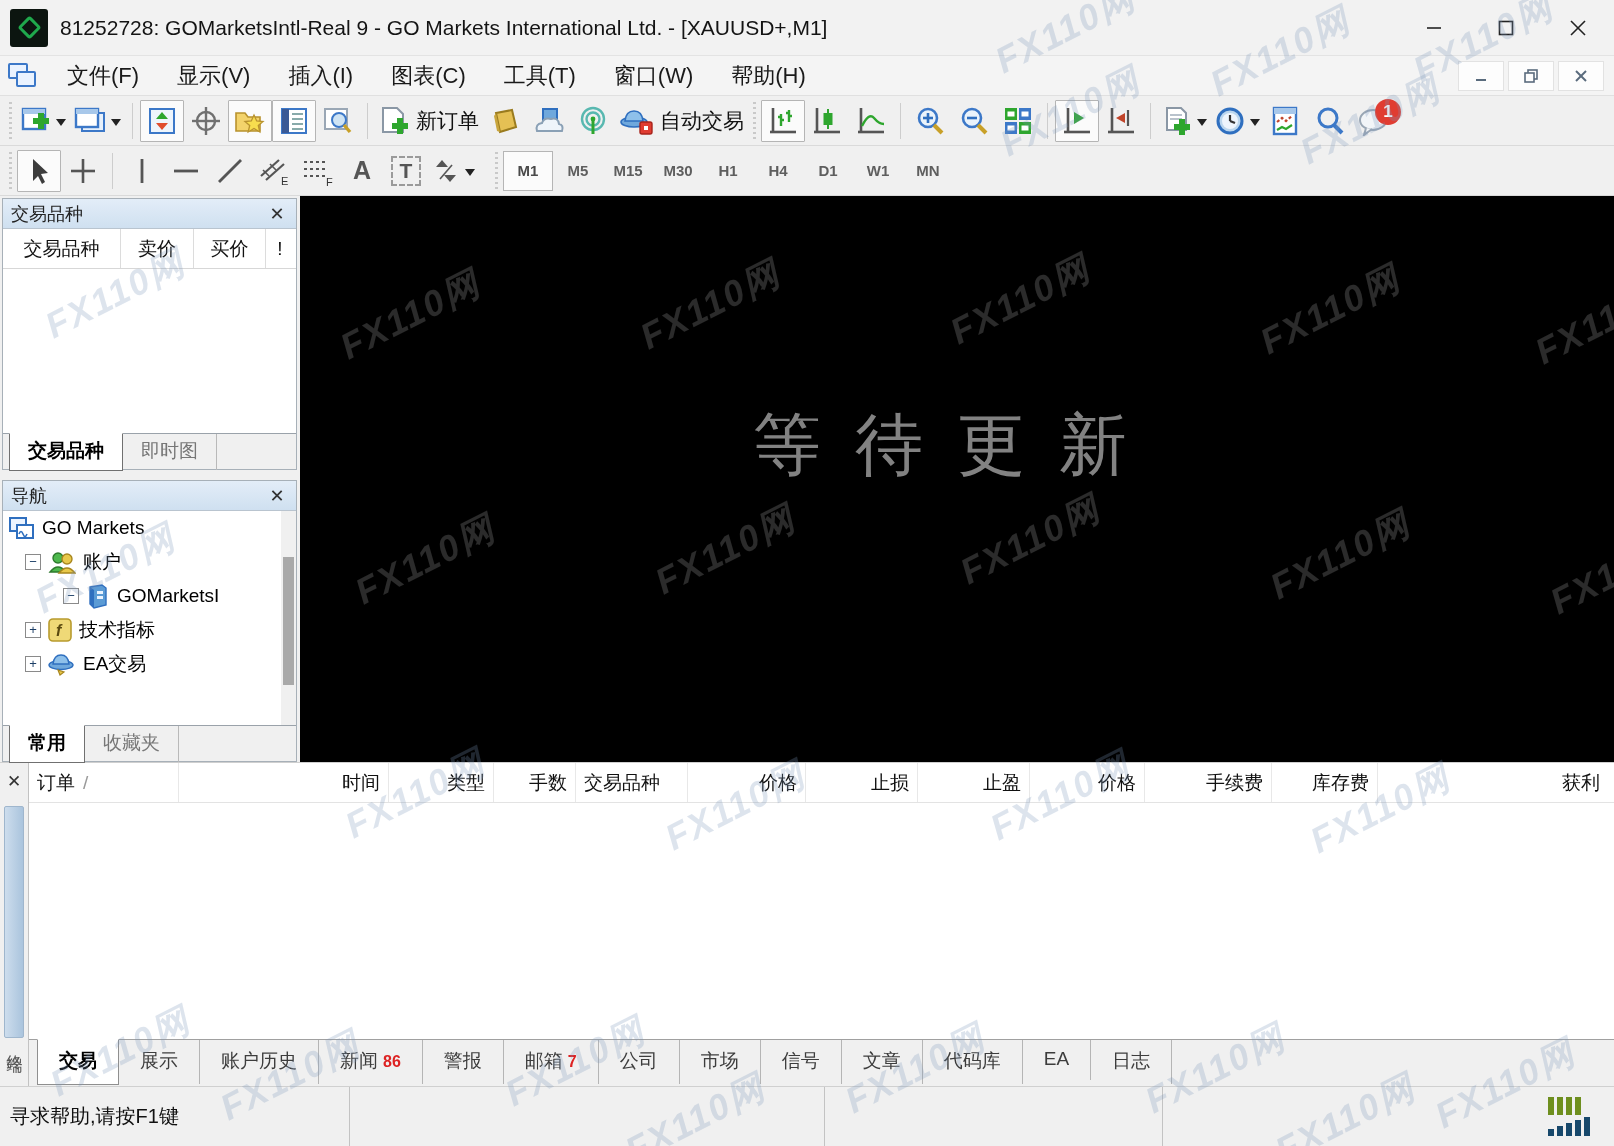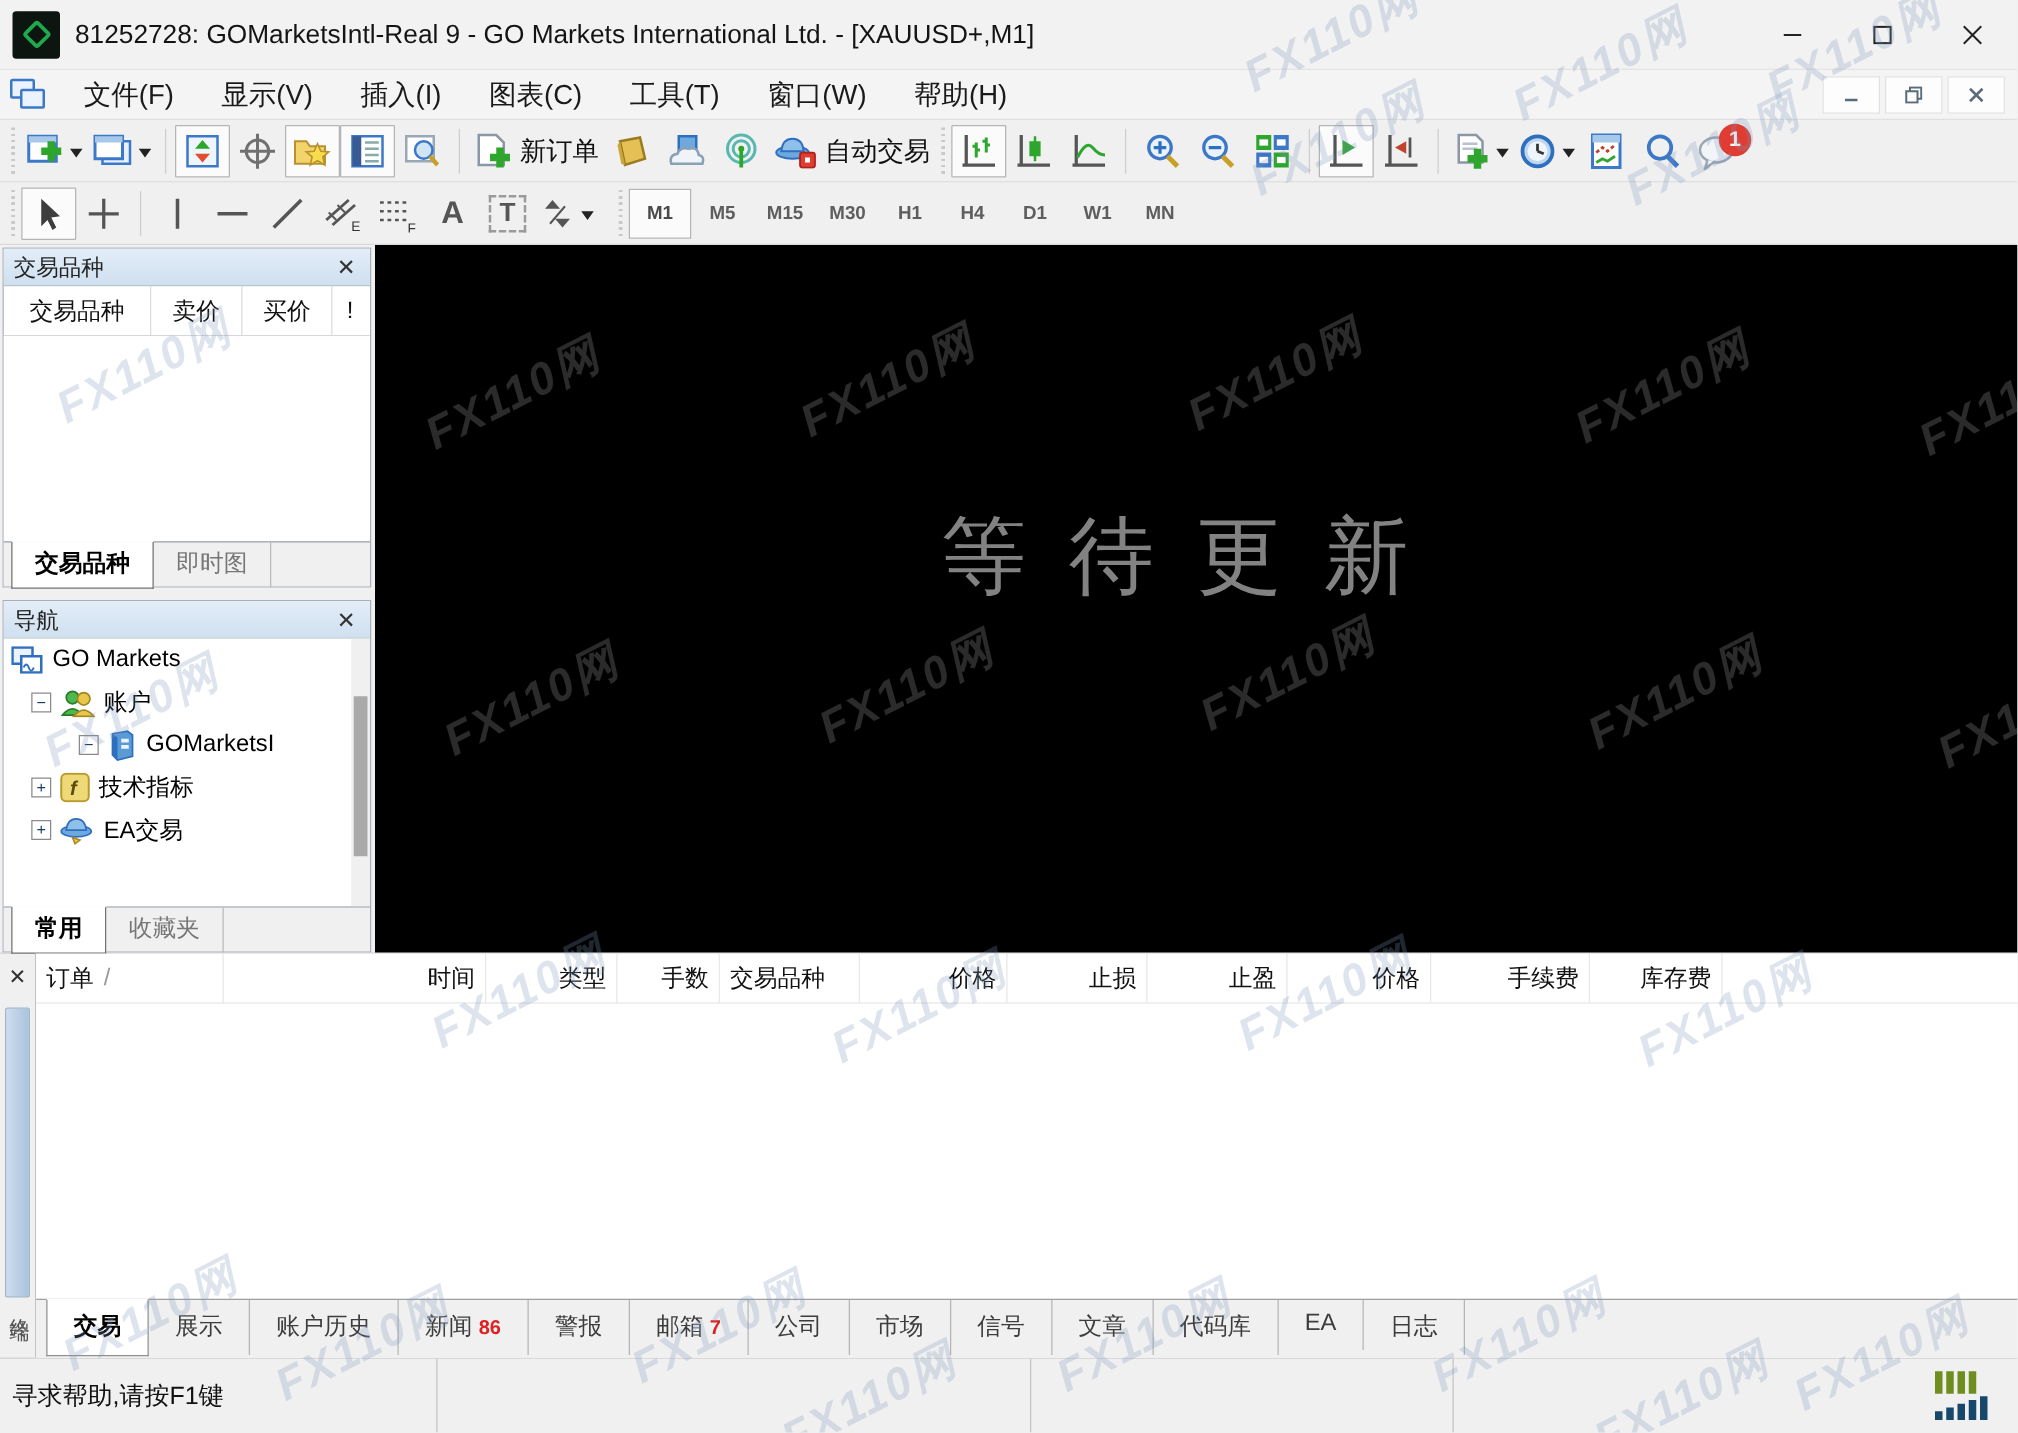--- a/index.html
+++ b/index.html
@@ -548,20 +548,21 @@
       <div class="tcol r" style="width:210px;">时间</div>
       <div class="tcol r" style="width:105px;">类型</div>
       <div class="tcol r" style="width:82px;">手数</div>
       <div class="tcol" style="width:112px;">交易品种</div>
       <div class="tcol r" style="width:118px;">价格</div>
       <div class="tcol r" style="width:112px;">止损</div>
       <div class="tcol r" style="width:112px;">止盈</div>
       <div class="tcol r" style="width:115px;">价格</div>
       <div class="tcol r" style="width:127px;">手续费</div>
       <div class="tcol r" style="width:106px;">库存费</div>
+      <div class="tcol r" style="flex:1; border-right:none; padding-right:14px;">获利</div>
     </div>
     <div class="t-body"></div>
     <div class="t-tabs">
       <div class="ttab active">
           <span>交易</span>
         </div>
       <div class="ttab">
           <span>展示</span>
         </div>
       <div class="ttab">

